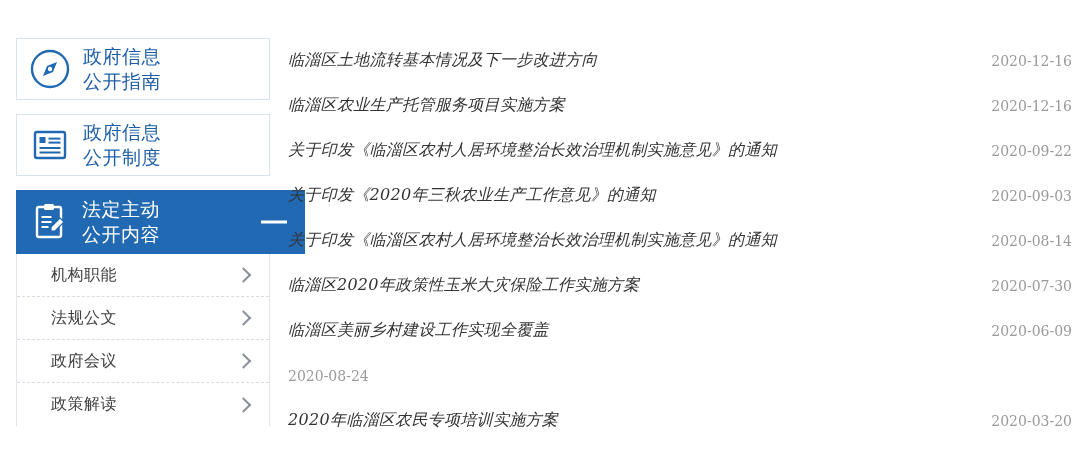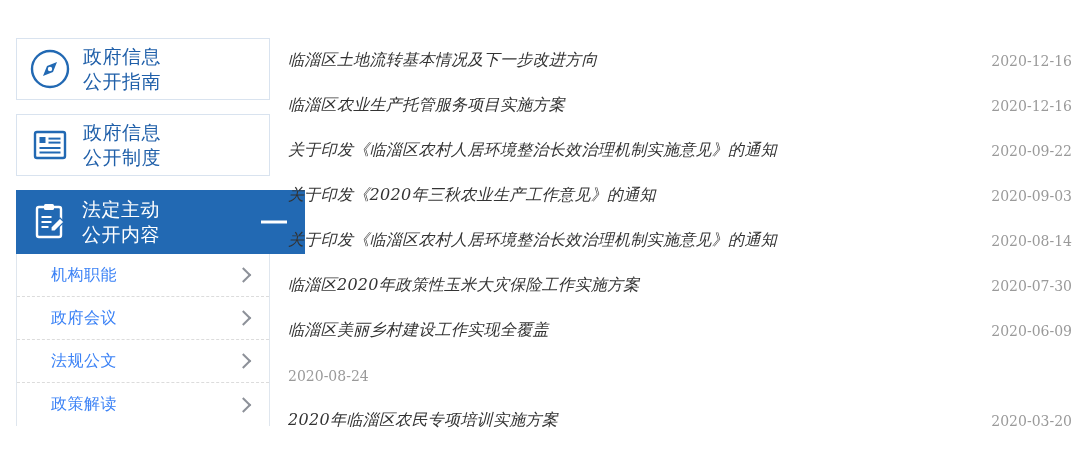--- a/index.html
+++ b/index.html
@@ -97,21 +97,21 @@
     border-bottom: 1px dashed #dcdcdc;
     box-sizing: border-box;
   }
   .submenu-item:last-child {
     border-bottom: none;
   }
   .submenu-item .label {
     margin-left: 34px;
     font-family: "DejaVu Serif", "Liberation Serif", serif;
     font-size: 16px;
-    color: #3b82f6;
+    color: #404040;
     letter-spacing: 0.5px;
   }
   .submenu-item .chev {
     position: absolute;
     right: 20px;
     top: 50%;
     transform: translateY(-50%);
     width: 9px;
     height: 9px;
     border-right: 2px solid #8d9199;
@@ -207,25 +207,25 @@
       </span>
       <span class="minus"></span>
     </div>
 
     <div class="submenu">
       <div class="submenu-item">
         <span class="label">机构职能</span>
         <span class="chev"></span>
       </div>
       <div class="submenu-item">
+        <span class="label">法规公文</span>
+        <span class="chev"></span>
+      </div>
+      <div class="submenu-item">
         <span class="label">政府会议</span>
-        <span class="chev"></span>
-      </div>
-      <div class="submenu-item">
-        <span class="label">法规公文</span>
         <span class="chev"></span>
       </div>
       <div class="submenu-item">
         <span class="label">政策解读</span>
         <span class="chev"></span>
       </div>
     </div>
   </div>
 
   <div class="list-panel">

